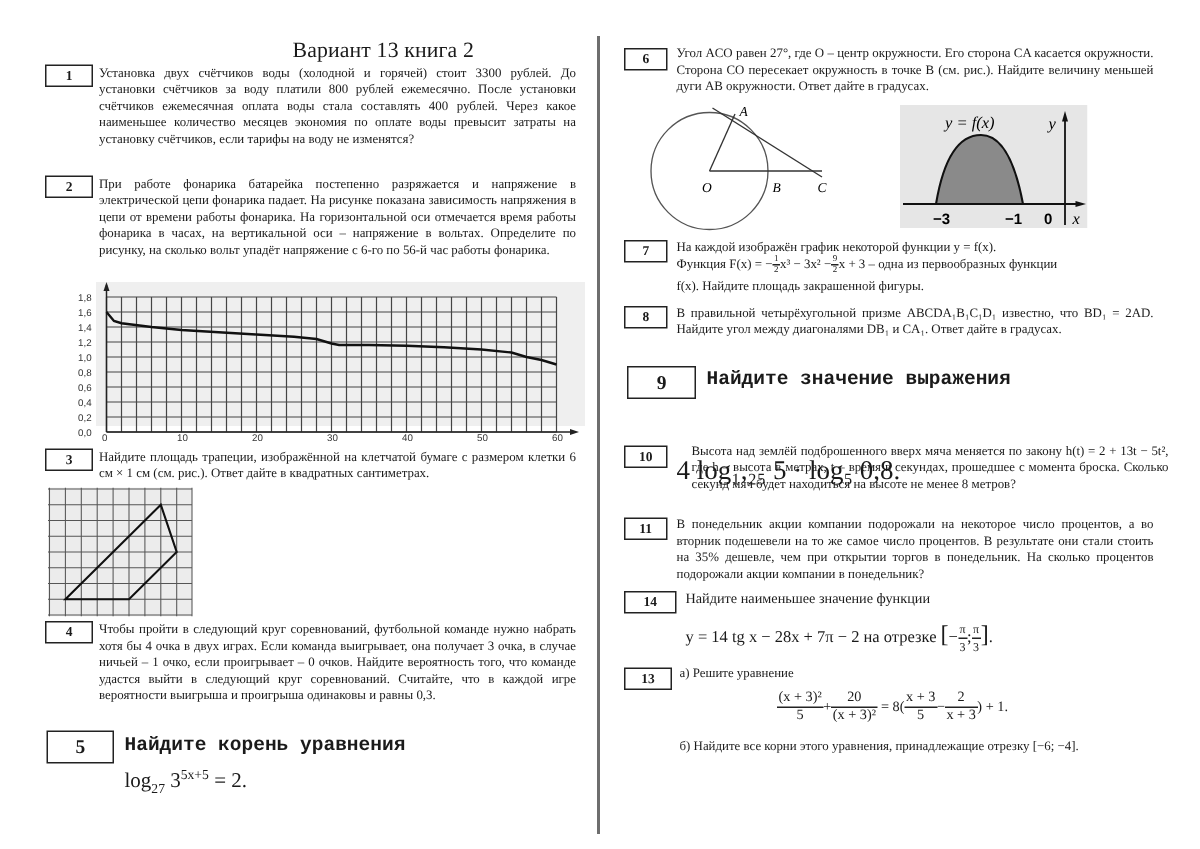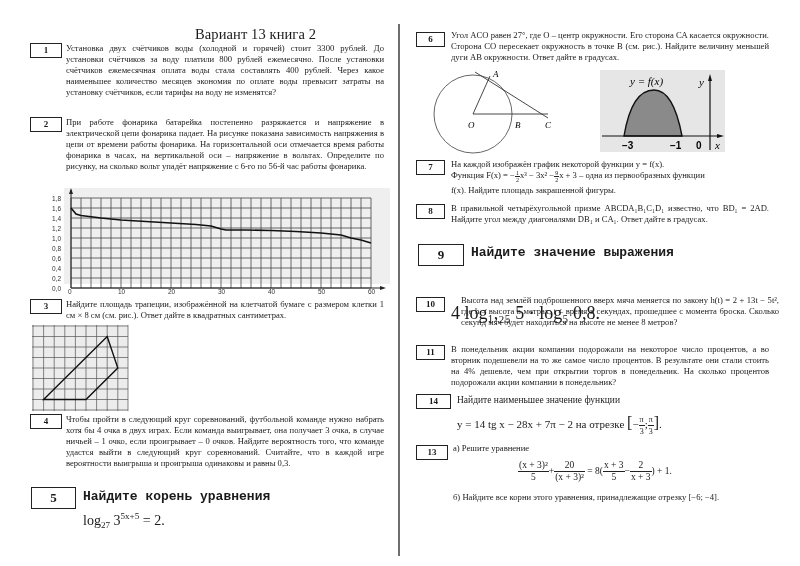--- a/index.html
+++ b/index.html
@@ -104,21 +104,21 @@
       <text x="338" y="106">60</text>
     </g>
   <line x1="41" y1="100" x2="41" y2="2" stroke="#222" stroke-width="1"></line>
   <polygon points="41,0 39,6 43,6" fill="#222"></polygon>
   <line x1="41" y1="100" x2="352" y2="100" stroke="#222" stroke-width="1"></line>
   <polygon points="356,100 350,98 350,102" fill="#222"></polygon>
   <polyline id="chart-line" fill="none" stroke="#111" stroke-width="1.6" points="41,20 46,26 51,27.500000000000014 71,30.000000000000014 91,32 141,35 166,36.49999999999999 181,38 191,41 196.00000000000003,42.00000000000001 216,42.00000000000001 241,42.50000000000001 266,43.500000000000014 291,44.99999999999999 311,47 321,50 331,52 341,55"></polyline>
 </svg>
 
 <div class="num" style="left:30px;top:299px;width:30px;">3</div>
-<div class="text" style="left:66px;top:299px;width:318px;">Найдите площадь трапеции, изображённой на клетчатой бумаге с размером клетки 1 см × 8 см (см. рис.). Ответ дайте в квадратных сантиметрах.</div>
+<div class="text" style="left:66px;top:299px;width:318px;">Найдите площадь трапеции, изображённой на клетчатой бумаге с размером клетки 6 см × 1 см (см. рис.). Ответ дайте в квадратных сантиметрах.</div>
 
 <svg style="left:32px;top:325px;" width="100" height="86" viewBox="0 0 100 86">
   <rect x="0" y="0" width="96" height="86" fill="#ececec"></rect>
   <g stroke="#555" stroke-width="0.7">
     <line x1="1" y1="0" x2="1" y2="86"></line>
       <line x1="11.6" y1="0" x2="11.6" y2="86"></line>
       <line x1="22.2" y1="0" x2="22.2" y2="86"></line>
     <line x1="32.8" y1="0" x2="32.8" y2="86"></line>
       <line x1="43.4" y1="0" x2="43.4" y2="86"></line>
       <line x1="54" y1="0" x2="54" y2="86"></line>
@@ -184,21 +184,21 @@
 <div class="text" style="left:451px;top:203px;width:318px;">В правильной четырёхугольной призме ABCDA₁B₁C₁D₁ известно, что BD₁ = 2AD. Найдите угол между диагоналями DB₁ и CA₁. Ответ дайте в градусах.</div>
 
 <div class="num big" style="left:418px;top:244px;width:44px;">9</div>
 <div class="heading" style="left:471px;top:245px;">Найдите значение выражения</div>
 <div class="formula" style="left:451px;top:268px;font-size:18px;margin-top:35px;">4 log₁,₂₅ 5 · log₅ 0,8.</div>
 
 <div class="num" style="left:416px;top:297px;width:27px;">10</div>
 <div class="text" style="left:461px;top:295px;width:318px;">Высота над землёй подброшенного вверх мяча меняется по закону h(t) = 2 + 13t − 5t², где h – высота в метрах, t – время в секундах, прошедшее с момента броска. Сколько секунд мяч будет находиться на высоте не менее 8 метров?</div>
 
 <div class="num" style="left:416px;top:345px;width:27px;">11</div>
-<div class="text" style="left:451px;top:344px;width:318px;">В понедельник акции компании подорожали на некоторое число процентов, а во вторник подешевели на то же самое число процентов. В результате они стали стоить на 4% дешевле, чем при открытии торгов в понедельник. На сколько процентов подорожали акции компании в понедельник?</div>
+<div class="text" style="left:451px;top:344px;width:318px;">В понедельник акции компании подорожали на некоторое число процентов, а во вторник подешевели на то же самое число процентов. В результате они стали стоить на 35% дешевле, чем при открытии торгов в понедельник. На сколько процентов подорожали акции компании в понедельник?</div>
 
 <div class="num" style="left:416px;top:394px;width:33px;">14</div>
 <div class="text" style="left:457px;top:395px;font-size:9.5px;font-weight:normal;">Найдите наименьшее значение функции</div>
 <div class="formula" style="left:457px;top:414px;font-size:11px;white-space:nowrap;"><span>y = 14 tg x − 28x + 7π − 2 на отрезке</span> <span style="font-size:16px;">[</span>−<span class="frac" style="font-size:8px;"><span>π</span><span class="den">3</span></span>;<span class="frac" style="font-size:8px;"><span>π</span><span class="den">3</span></span><span style="font-size:16px;">]</span>.</div>
 
 <div class="num" style="left:416px;top:445px;width:30px;">13</div>
 <div class="text" style="left:453px;top:443px;">а) Решите уравнение</div>
 <div class="formula" style="left:518px;top:460px;font-size:9.5px;white-space:nowrap;">
   <span class="frac"><span>(x + 3)²</span><span class="den">5</span></span><span>+</span><span class="frac"><span>20</span><span class="den">(x + 3)²</span></span><span> = 8(</span><span class="frac"><span>x + 3</span><span class="den">5</span></span><span>−</span><span class="frac"><span>2</span><span class="den">x + 3</span></span><span>) + 1.</span>
 </div>

